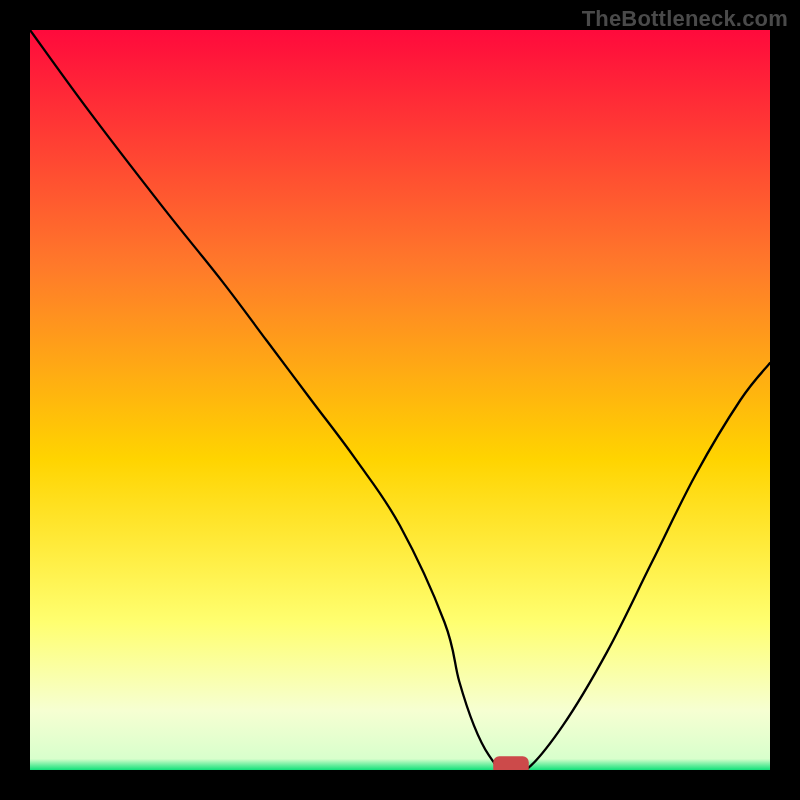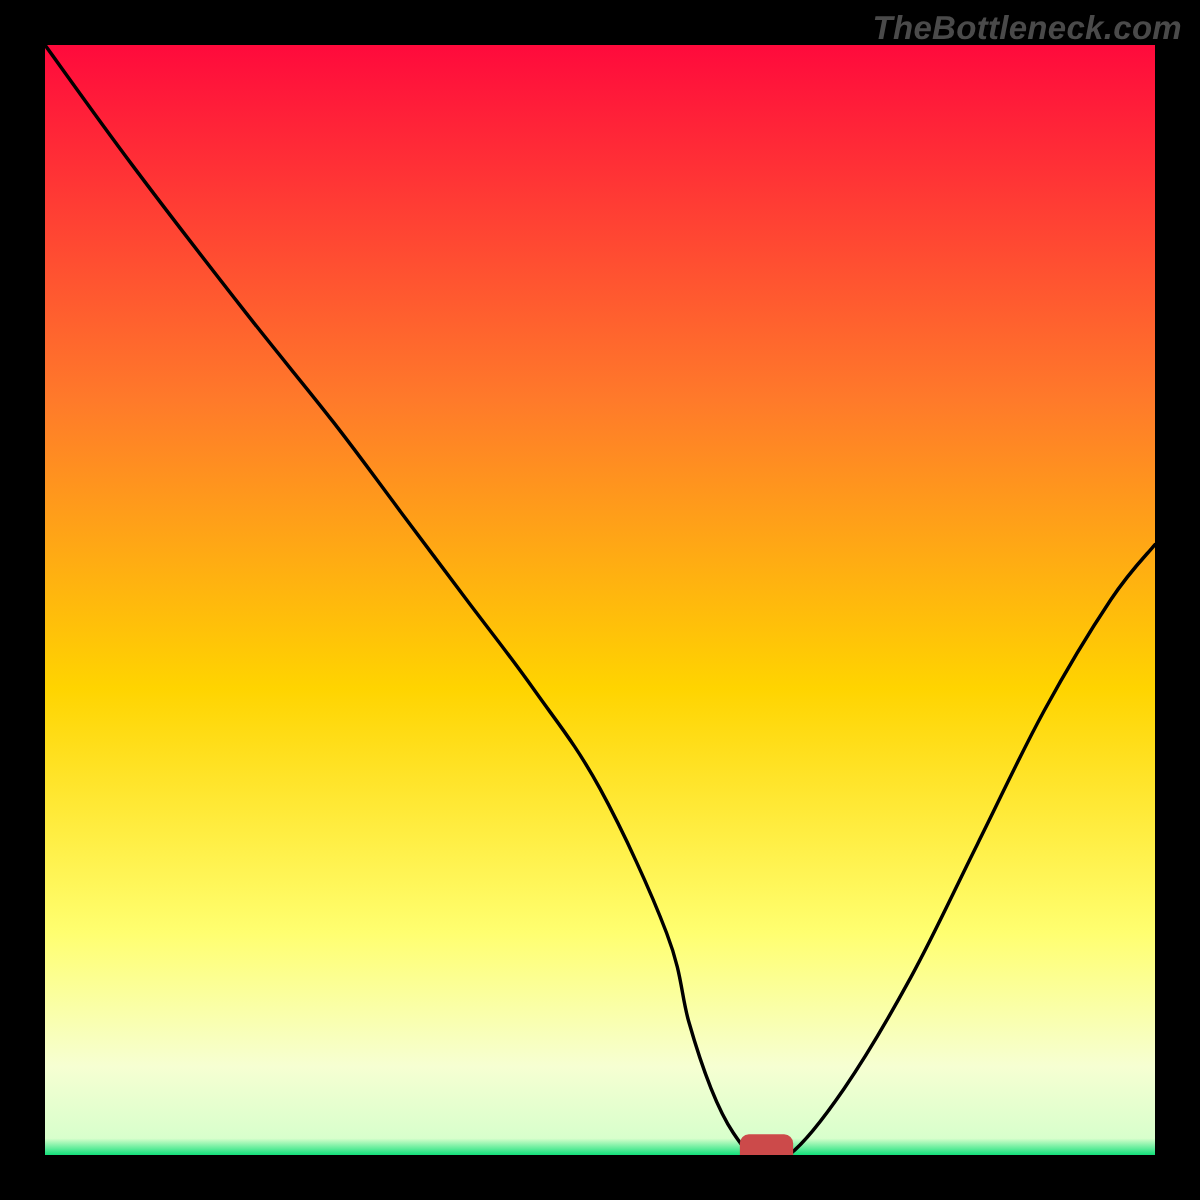--- a/index.html
+++ b/index.html
@@ -9,21 +9,20 @@
     height: 800px;
     background: #000;
     font-family: Arial, Helvetica, sans-serif;
     overflow: hidden;
   }
   .frame {
     position: relative;
     width: 800px;
     height: 566px;
     background: #000;
-    font-style: italic;
   }
   .watermark {
     position: absolute;
     top: 6px;
     right: 12px;
     color: #4a4a4a;
     font-size: 22px;
     font-weight: 600;
     letter-spacing: 0.2px;
     user-select: none;

